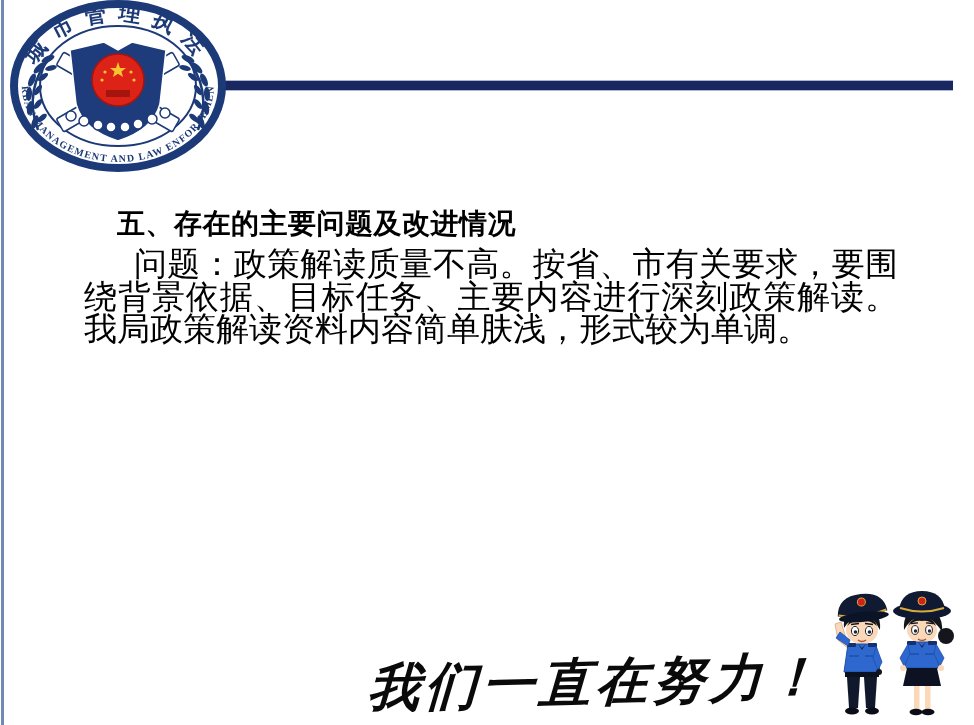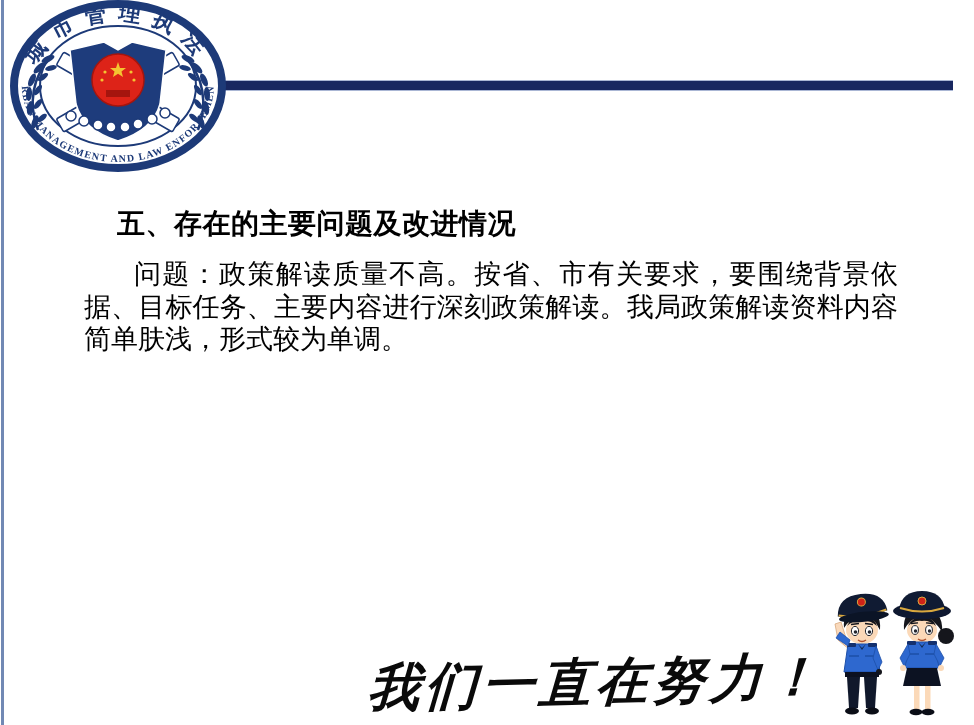--- a/index.html
+++ b/index.html
@@ -10,25 +10,25 @@
   .left-strip{position:absolute;left:1px;top:0;width:3px;height:725px;background:#7189b4;}
   .top-bar{
     position:absolute;left:214px;top:80px;width:739px;height:9px;
     background:#182760;border-top:1px solid #aab6d4;border-bottom:1px solid #aab6d4;
   }
   .logo{position:absolute;left:6px;top:0;width:224px;height:176px;}
   .textblock{
     position:absolute;left:84px;top:206px;width:814px;color:#000;
   }
   .textblock h1{
-    font-size:28px;line-height:36px;font-weight:bold;margin:0 0 16px 33px;
+    font-size:28px;line-height:36px;font-weight:bold;margin:0 0 6px 33px;
     letter-spacing:0.5px;
   }
   .textblock p{
-    margin:0;font-size:27px;line-height:32.5px;text-indent:50px;
+    margin:0;font-size:33px;line-height:32.5px;text-indent:50px;
     text-align:justify;text-justify:inter-ideograph;
   }
   .slogan{
     position:absolute;left:368px;top:648px;width:460px;
     font-family:"DejaVu Sans","Liberation Sans",sans-serif;
     font-size:52px;font-weight:900;font-style:italic;color:#0a0a0a;
     letter-spacing:5px;transform:rotate(-1.5deg) skewX(-4deg);
     white-space:nowrap;
   }
   .mascots{position:absolute;left:822px;top:588px;width:140px;height:135px;}

